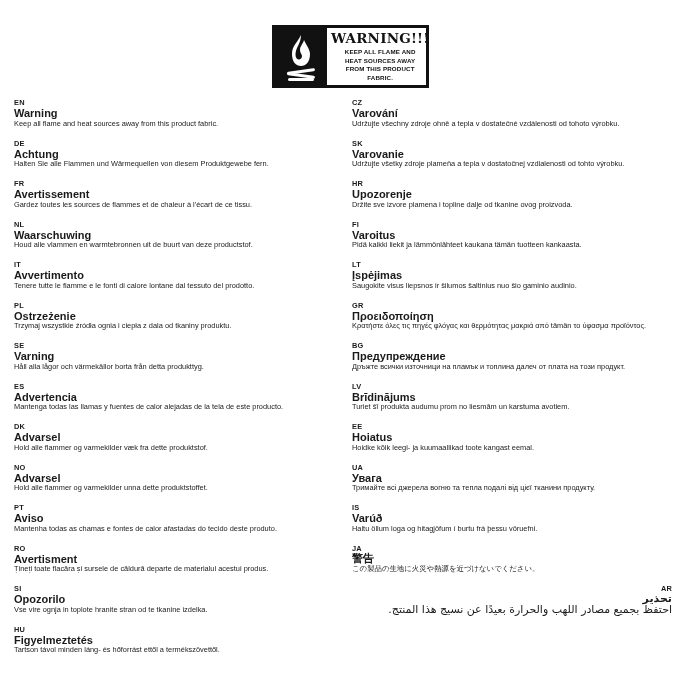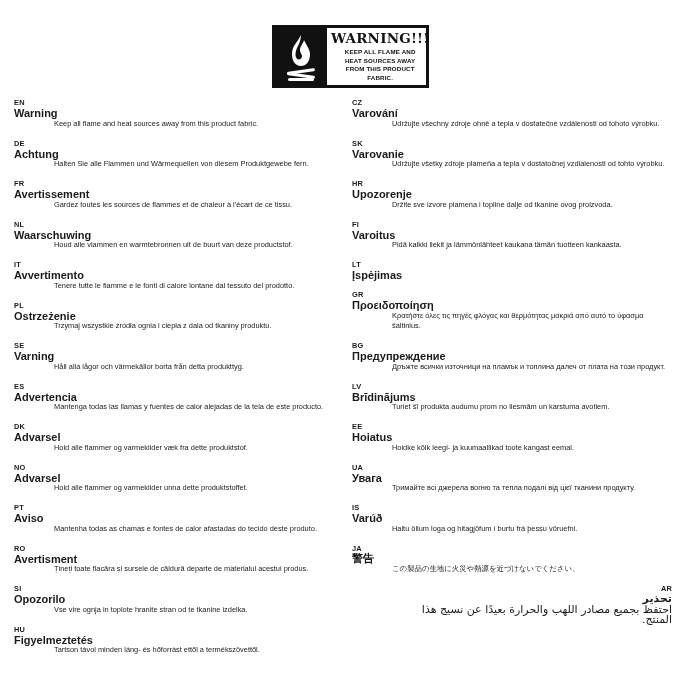--- a/index.html
+++ b/index.html
@@ -106,21 +106,20 @@
   .entry-heading {
     font-size: 11px;
     font-weight: bold;
     line-height: 10.5px;
     color: #1a1a1a;
   }
   .entry-text {
     font-size: 7.4px;
     line-height: 10.5px;
     color: #1a1a1a;
-    margin-left: 40px;
   }
   .rtl {
     direction: rtl;
     text-align: right;
   }
   .entry.rtl .entry-code,
   .entry.rtl .entry-heading,
   .entry.rtl .entry-text {
     text-align: right;
   }
@@ -271,26 +270,27 @@
 
       <div class="entry">
         <div class="entry-code">FI</div>
         <div class="entry-heading">Varoitus</div>
         <div class="entry-text">Pidä kaikki liekit ja lämmönlähteet kaukana tämän tuotteen kankaasta.</div>
       </div>
 
       <div class="entry">
         <div class="entry-code">LT</div>
         <div class="entry-heading">Įspėjimas</div>
+        <div class="entry-text">Saugokite visus liepsnos ir šilumos šaltinius nuo šio gaminio audinio.</div>
       </div>
 
       <div class="entry">
         <div class="entry-code">GR</div>
         <div class="entry-heading">Προειδοποίηση</div>
-        <div class="entry-text">Κρατήστε όλες τις πηγές φλόγας και θερμότητας μακριά από αυτό το ύφασμα šaltinius.</div>
+        <div class="entry-text">Κρατήστε όλες τις πηγές φλόγας και θερμότητας μακριά από tämän το ύφασμα προϊόντος.</div>
       </div>
 
       <div class="entry">
         <div class="entry-code">BG</div>
         <div class="entry-heading">Предупреждение</div>
         <div class="entry-text">Дръжте всички източници на пламък и топлина далеч от плата на този продукт.</div>
       </div>
 
       <div class="entry">
         <div class="entry-code">LV</div>

